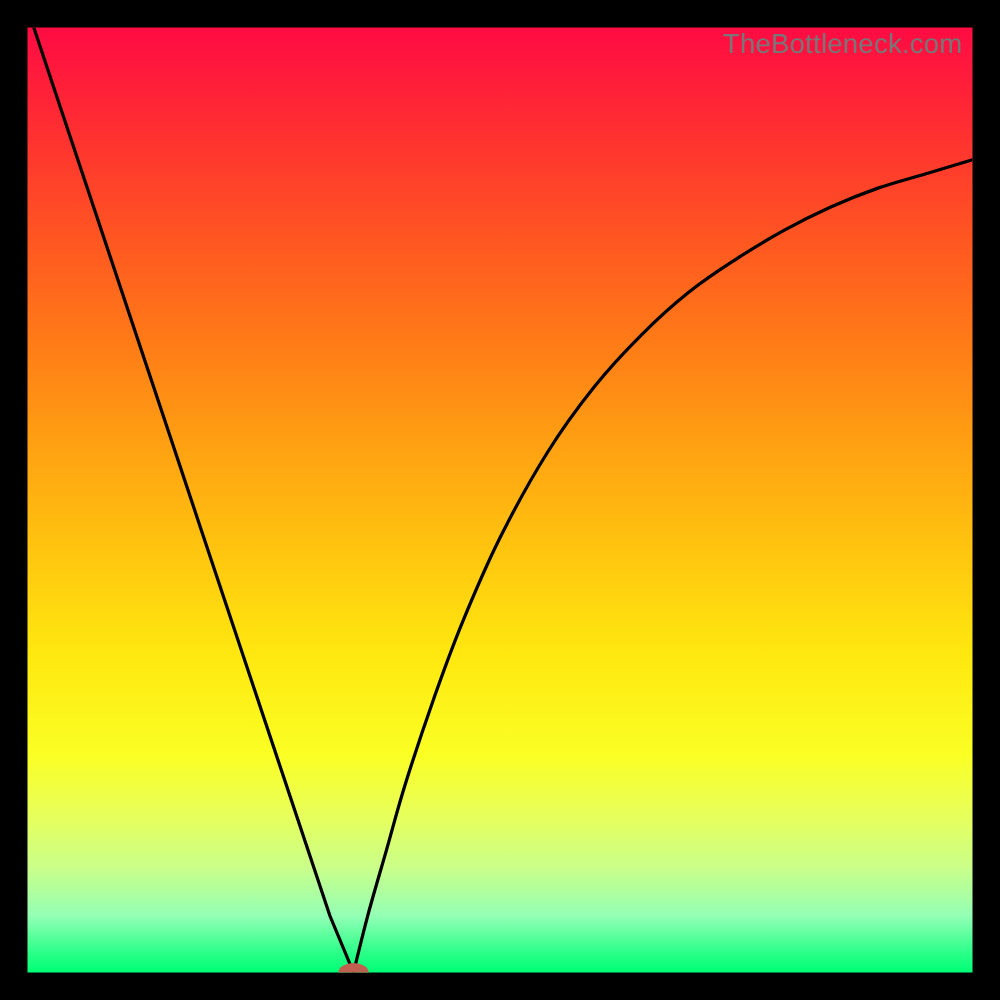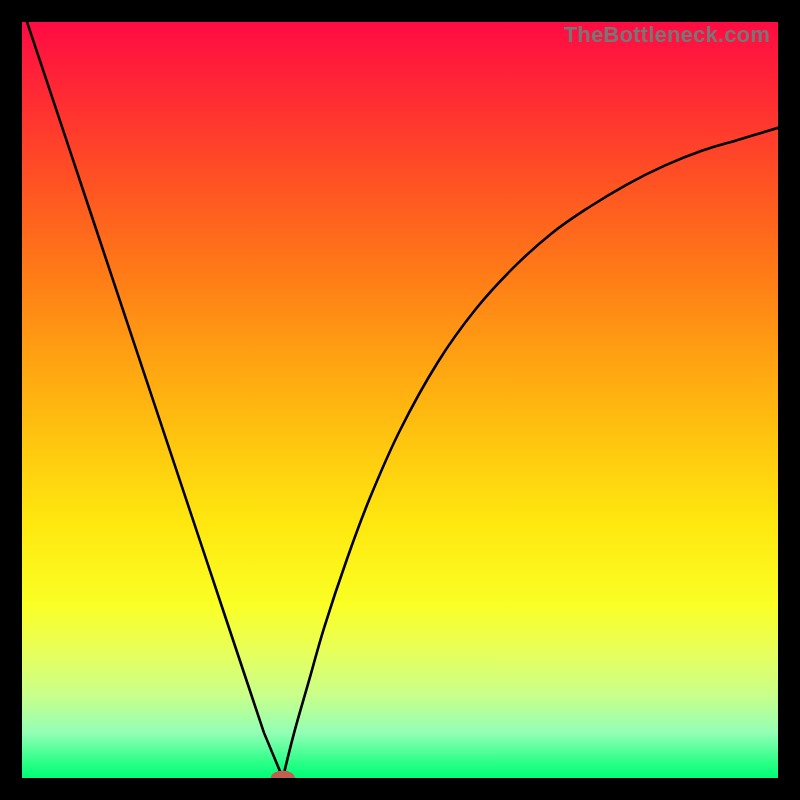--- a/index.html
+++ b/index.html
@@ -44,21 +44,21 @@
     top: 0;
     width: 756px;
     height: 756px;
   }
   .watermark {
     position: absolute;
     top: 0px;
     right: 8px;
     color: #777777;
     font-size: 22px;
-    font-weight: 700;
+    font-weight: 400;
     letter-spacing: 0.2px;
     user-select: none;
   }
   ellipse.marker {
     fill: #c06050;
   }
 </style>
 </head>
 <body>
 

